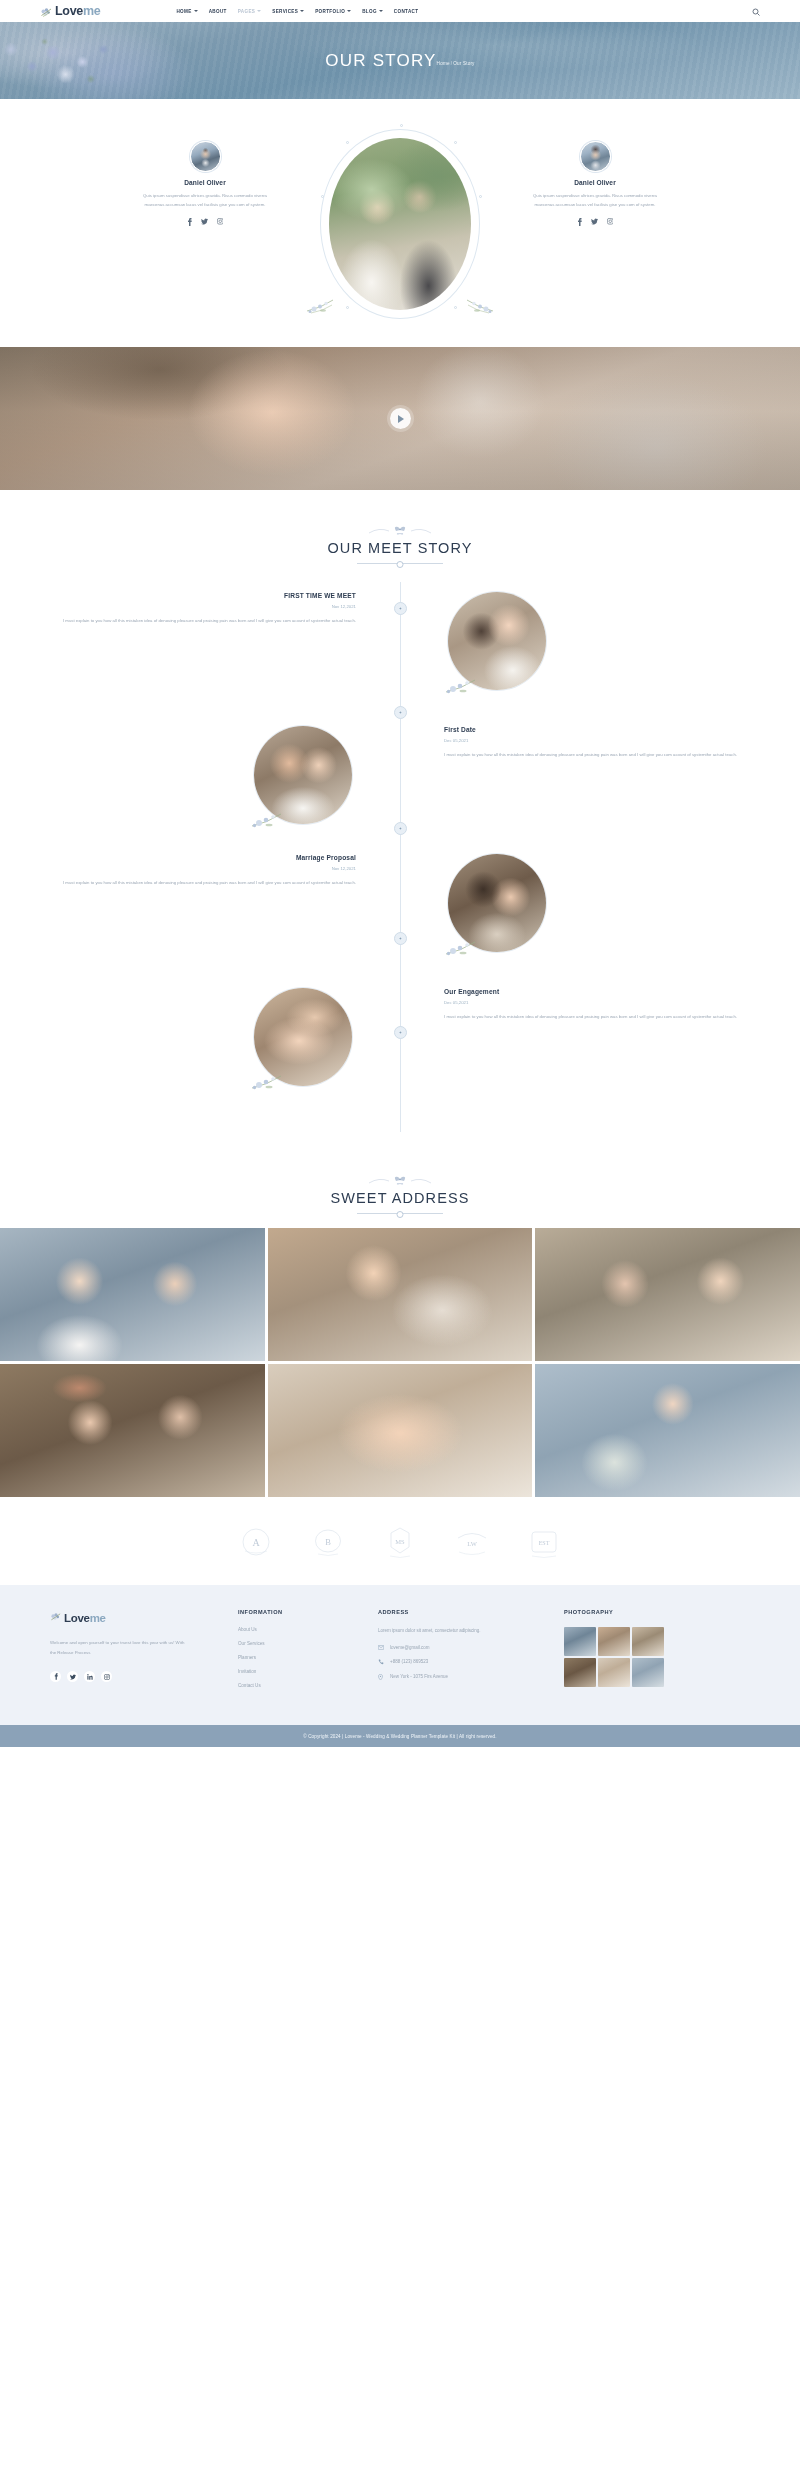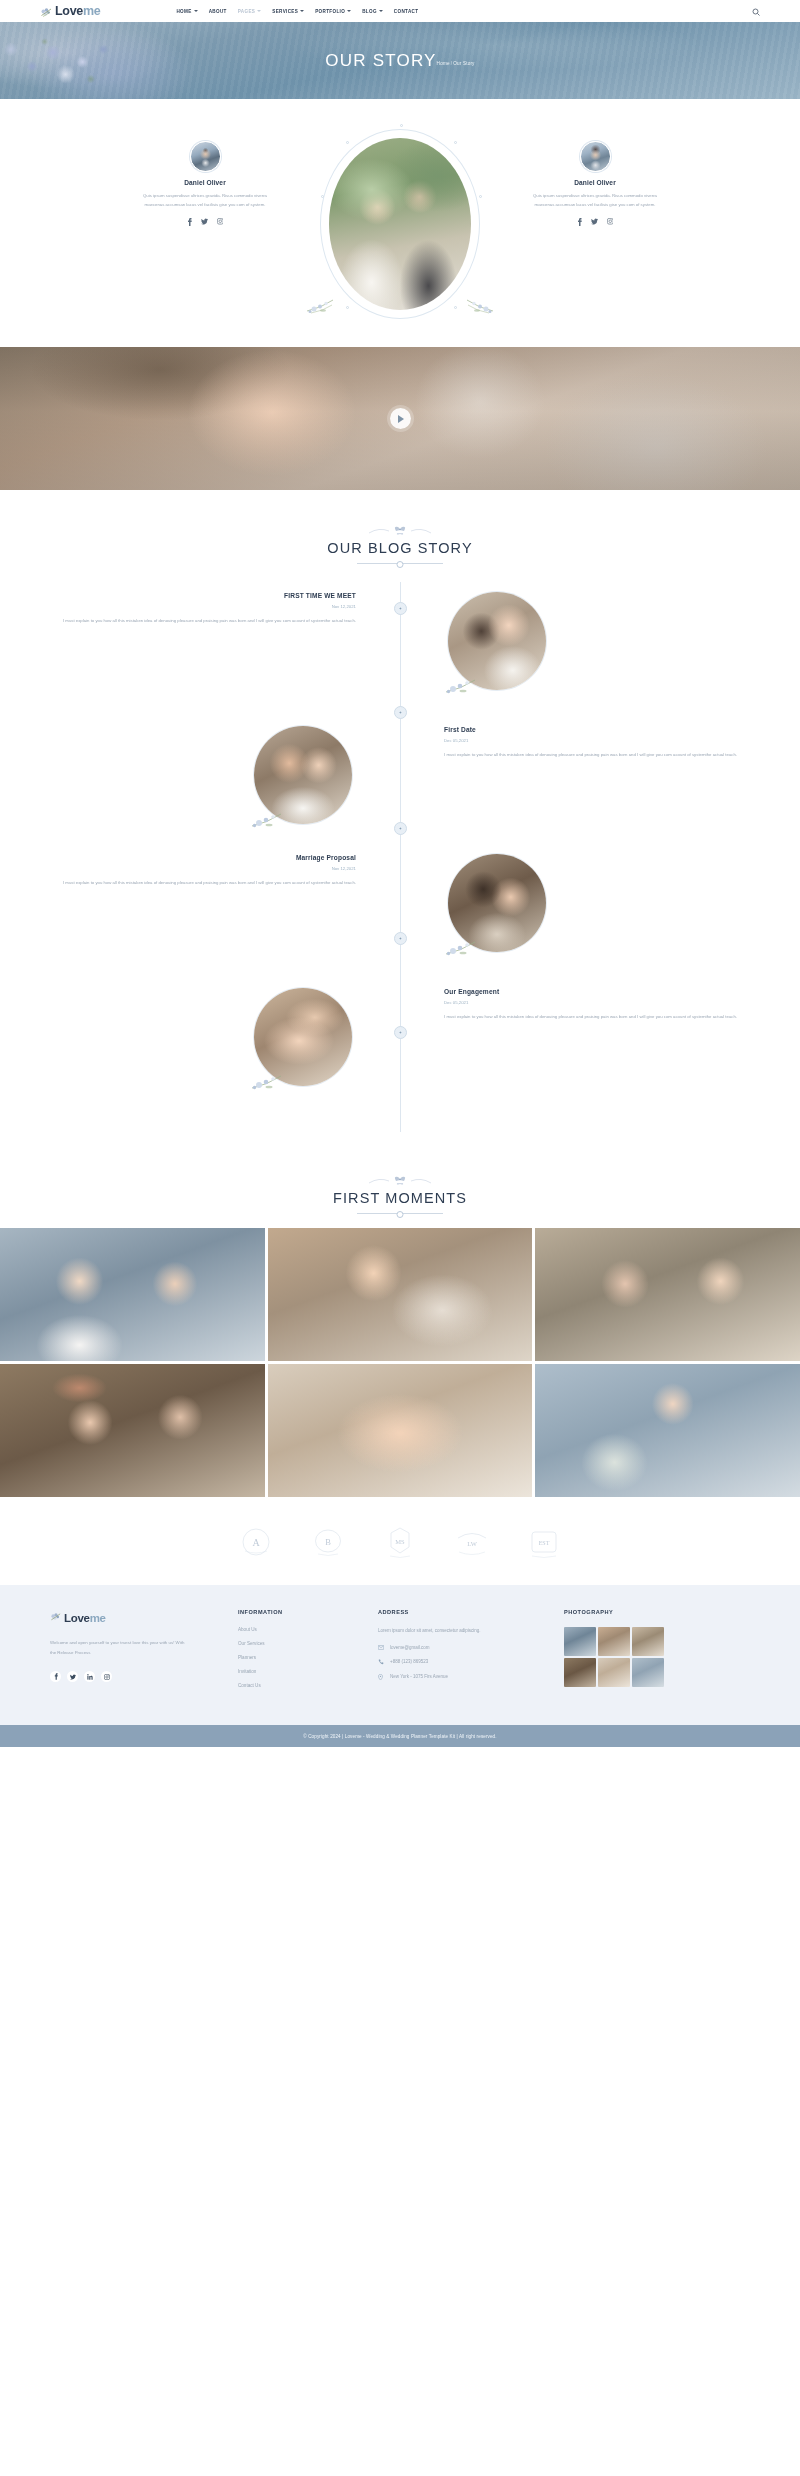--- a/index.html
+++ b/index.html
@@ -479,21 +479,21 @@
     <div class="orn">
       <svg width="66" height="14" viewBox="0 0 132 28">
         <path d="M4 20 Q24 8 44 16" stroke="#bcc9da" stroke-width="1" fill="none"></path>
         <path d="M128 20 Q108 8 88 16" stroke="#bcc9da" stroke-width="1" fill="none"></path>
         <path d="M58 16 Q52 6 62 8 Q66 10 66 14" fill="#aebdd2" opacity=".85"></path>
         <path d="M74 16 Q80 6 70 8 Q66 10 66 14" fill="#aebdd2" opacity=".85"></path>
         <path d="M60 20 Q58 26 66 22 Q74 26 72 20" fill="#c4d0e0" opacity=".8"></path>
         <circle cx="66" cy="13" r="1.6" fill="#8fa3bd"></circle>
       </svg>
     </div>
-    <div class="sec-title">OUR BLOG STORY</div>
+    <div class="sec-title">OUR MEET STORY</div>
     <div class="sec-rule"></div>
   </div>
 
   <div class="timeline">
     <div class="tl-line"></div>
     <div class="tl-node" style="top:38px">
         <span>✦</span>
       </div>
     <div class="tl-node" style="top:142px">
         <span>✦</span>
@@ -605,21 +605,21 @@
     <div class="orn">
       <svg width="66" height="14" viewBox="0 0 132 28">
         <path d="M4 20 Q24 8 44 16" stroke="#bcc9da" stroke-width="1" fill="none"></path>
         <path d="M128 20 Q108 8 88 16" stroke="#bcc9da" stroke-width="1" fill="none"></path>
         <path d="M58 16 Q52 6 62 8 Q66 10 66 14" fill="#aebdd2" opacity=".85"></path>
         <path d="M74 16 Q80 6 70 8 Q66 10 66 14" fill="#aebdd2" opacity=".85"></path>
         <path d="M60 20 Q58 26 66 22 Q74 26 72 20" fill="#c4d0e0" opacity=".8"></path>
         <circle cx="66" cy="13" r="1.6" fill="#8fa3bd"></circle>
       </svg>
     </div>
-    <div class="sec-title">FIRST MOMENTS</div>
+    <div class="sec-title">SWEET ADDRESS</div>
     <div class="sec-rule"></div>
   </div>
 
   <div class="gallery">
     <div class="gal-cell g1"></div>
     <div class="gal-cell g2"></div>
     <div class="gal-cell g3"></div>
     <div class="gal-cell g4"></div>
     <div class="gal-cell g5"></div>
     <div class="gal-cell g6"></div>

